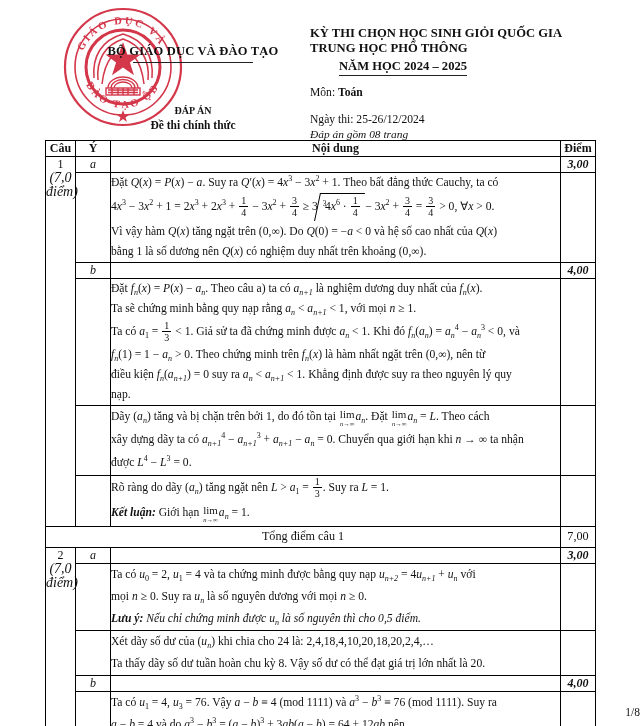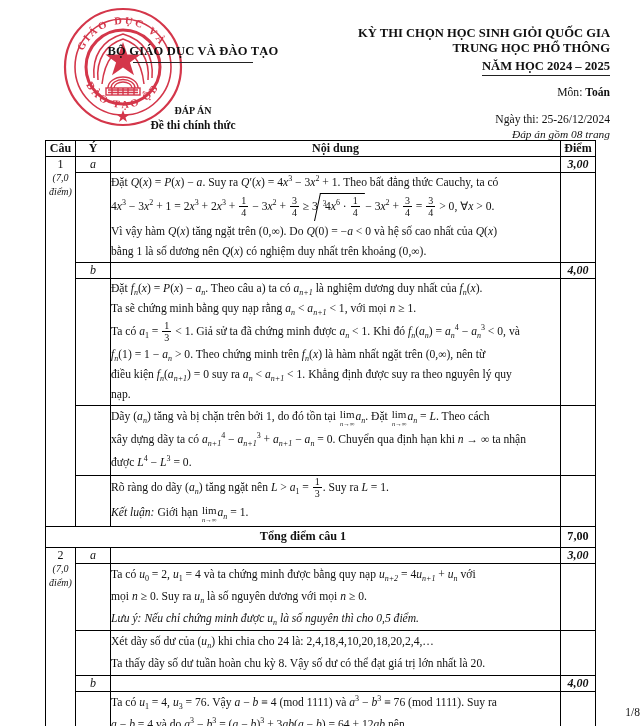--- a/index.html
+++ b/index.html
@@ -46,21 +46,21 @@
   }
   .hdr-left .official{
     margin-top:3px;
     font-weight:bold;
     font-size:11.5px;
   }
   .hdr-right{
     position:absolute;
     left:310px; top:26px;
     width:300px;
-    text-align:right;
+    text-align:left;
   }
   .hdr-right .l1,.hdr-right .l2,.hdr-right .l3{
     font-weight:bold;
     font-size:12.6px;
     line-height:15px;
     white-space:nowrap;
   }
   .hdr-right .l3wrap{display:inline-block;margin-left:29px;}
   .hdr-right .l3wrap .rule2{
     width:100%;height:1px;background:#222;margin-top:1px;
@@ -102,21 +102,21 @@
     padding:2px 0 3px 0;
     height:15px;
   }
   .cau-cell{
     text-align:center;
     font-size:12px;
     line-height:14px;
     padding-top:2px;
   }
   .cau-cell .num{font-weight:normal;}
-  .cau-cell .pts{font-style:italic;font-size:10px;}
+  .cau-cell .pts{font-style:italic;font-size:14px;}
   .y-cell{
     text-align:center;
     font-style:italic;
     font-size:12px;
     padding:2px 0 0 0;
   }
   .diem-cell{
     text-align:center;
     font-style:italic;
     font-weight:bold;
@@ -125,21 +125,21 @@
   }
   .content{
     font-size:11.6px;
     line-height:19px;
     padding:3px 6px 4px 7px;
     text-align:left;
   }
   .content p{margin:0 0 1px 0;}
   .total-row td{
     text-align:center;
-    font-weight:bold;
+    font-weight:normal;
     font-size:12.2px;
     padding:2px 0 3px 0;
   }
   .empty-h{height:15px;}
 
   
   .mi{font-family:"Liberation Serif",serif;font-style:italic;}
   sup,sub{font-size:8px;line-height:0;}
   .frac{
     display:inline-block;
@@ -166,21 +166,21 @@
   .rad{
     display:inline-block;
     border-top:1px solid #000;
     border-left:1px solid #000;
     padding:0 2px 0 3px;
     margin-left:-1px;
     transform:skewX(-12deg);
   }
   .rad > span{display:inline-block;transform:skewX(12deg);}
   .radidx{font-size:7.5px;position:relative;top:-4px;left:1px;}
-  .bi{font-weight:normal;font-style:italic;}
+  .bi{font-weight:bold;font-style:italic;}
 
   .footer{
     position:absolute;
     left:0; top:706px;
     width:640px;
     text-align:right;
     font-size:11.5px;
   }
 </style>
 </head>
@@ -327,21 +327,21 @@
       <td></td>
     </tr>
 
     <tr>
       <td></td>
       <td class="content" style="line-height:22px">
         <p>
           <span>Dãy </span>(<span class="mi">a</span><sub class="mi">n</sub>)<span> tăng và bị chặn trên bởi 1, do đó tồn tại </span><span class="lim"><span class="t">lim</span><span class="b">n→∞</span></span><span class="mi">a</span><sub class="mi">n</sub><span>. Đặt </span><span class="lim"><span class="t">lim</span><span class="b">n→∞</span></span><span class="mi">a</span><sub class="mi">n</sub> = <span class="mi">L</span><span>. Theo cách</span>
         </p>
         <p>
-          <span>xây dựng dãy ta có </span><span class="mi">a</span><sub class="mi">n+1</sub><sup>4</sup> − <span class="mi">a</span><sub class="mi">n+1</sub><sup>3</sup> + <span class="mi">a</span><sub class="mi">n+1</sub> − <span class="mi">a</span><sub class="mi">n</sub> = 0<span>. Chuyển qua định hạn khi </span><span class="mi">n</span> → ∞<span> ta nhận</span>
+          <span>xây dựng dãy ta có </span><span class="mi">a</span><sub class="mi">n+1</sub><sup>4</sup> − <span class="mi">a</span><sub class="mi">n+1</sub><sup>3</sup> + <span class="mi">a</span><sub class="mi">n+1</sub> − <span class="mi">a</span><sub class="mi">n</sub> = 0<span>. Chuyển qua giới hạn khi </span><span class="mi">n</span> → ∞<span> ta nhận</span>
         </p>
         <p>
           <span>được </span><span class="mi">L</span><sup>4</sup> − <span class="mi">L</span><sup>3</sup> = 0<span>.</span>
         </p>
       </td>
       <td></td>
     </tr>
 
     <tr>
       <td></td>

